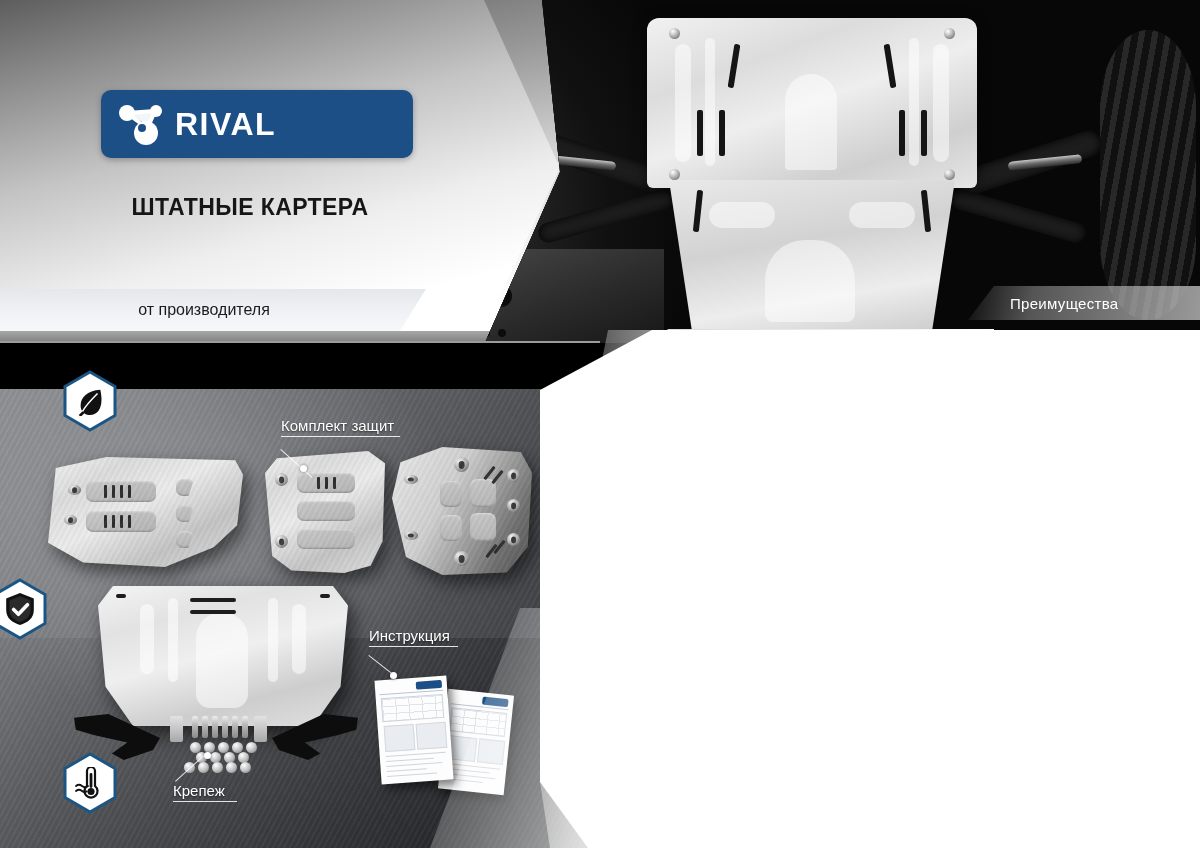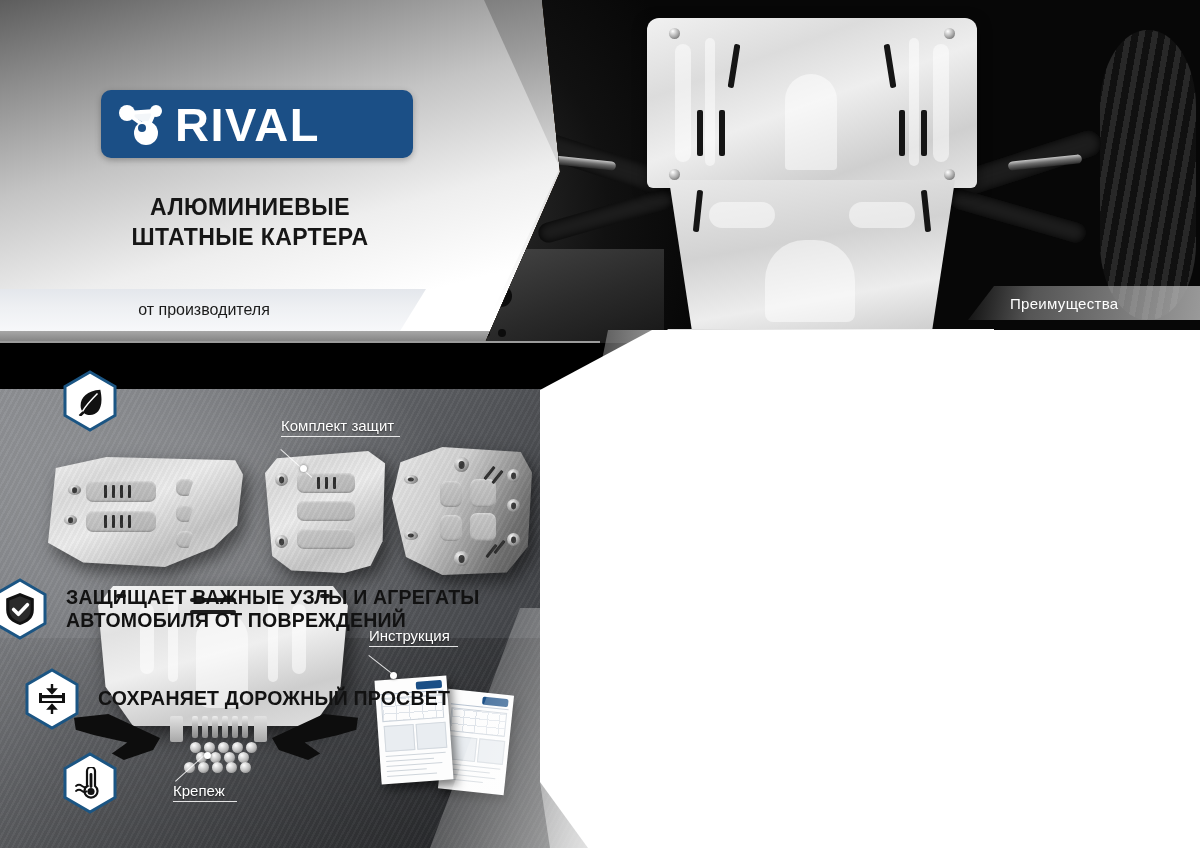--- a/index.html
+++ b/index.html
@@ -23,21 +23,21 @@
 
   
   .logo-box{
     position:absolute;left:101px;top:90px;width:312px;height:68px;
     background:#1b4f86;border-radius:10px;
     display:flex;align-items:center;padding:0 0 0 14px;box-sizing:border-box;
     box-shadow:0 2px 6px rgba(0,0,0,.28);
   }
   .logo-mark{width:54px;height:48px;flex:0 0 54px;}
   .logo-word{
-    color:#ffffff;font-weight:bold;font-size:47px;letter-spacing:1.5px;
+    color:#ffffff;font-weight:bold;font-size:32px;letter-spacing:1.5px;
     font-family:"Liberation Sans", sans-serif;margin-left:6px;line-height:1;
   }
   .hdr-title{
     position:absolute;left:0;top:192px;width:500px;text-align:center;
     font-size:23px;font-weight:bold;color:#161616;line-height:1.32;
     letter-spacing:.4px;
   }
   .hdr-sub-bar{
     position:absolute;left:0;top:289px;width:426px;height:42px;
     background:linear-gradient(180deg,#e4e7ec 0%,#eef0f3 45%,#f7f8fa 100%);
@@ -262,21 +262,20 @@
           <circle cx="41" cy="11" r="6"></circle>
           <circle cx="31" cy="33" r="12"></circle>
         </g>
         <circle cx="27" cy="28" r="4" fill="#1b4f86"></circle>
       </svg>
     </span>
     <span class="logo-word">RIVAL</span>
   </div>
 
   <div class="hdr-title">
-    <div>АЛЮМИНИЕВЫЕ</div>
     <div>ШТАТНЫЕ КАРТЕРА</div>
   </div>
 
   <div class="hdr-sub-bar">
     <span>от производителя</span>
   </div>
   <div class="hdr-edge"></div>
 
   <div class="photo">
     <div class="bay"></div>
@@ -522,40 +521,22 @@
       <span class="hex">
         <svg width="56" height="62" viewBox="0 0 56 62" aria-hidden="true">
           <polygon points="28,2 53,16.5 53,45.5 28,60 3,45.5 3,16.5" fill="#ffffff" stroke="#1b5583" stroke-width="3"></polygon>
         </svg>
         <svg class="glyph" viewBox="0 0 32 32" style="width:34px;height:34px;" aria-hidden="true">
           <path d="M16 1 3 6v11c0 8 6 12 13 14 7-2 13-6 13-14V6L16 1z" fill="#111"></path>
           <path d="M16 4 6 8v9c0 6 4.5 9.5 10 11.3C21.5 26.5 26 23 26 17V8L16 4z" fill="#2b2b2b"></path>
           <path d="M10 16.5l4.5 4.5L23 12" stroke="#fff" stroke-width="3.4" fill="none" stroke-linecap="round" stroke-linejoin="round"></path>
         </svg>
       </span>
-      <span class="adv-text">ЗАЩИЩАЕТ ВАЖНЫЕ УЗЛЫ И АГРЕГАТЫ
-АВТОМОБИЛЯ ОТ ПОВРЕЖДЕНИЙ</span>
-    </div>
-
-    <div class="adv-item" style="left:24px;top:338px;">
-      <span class="hex">
-        <svg width="56" height="62" viewBox="0 0 56 62" aria-hidden="true">
-          <polygon points="28,2 53,16.5 53,45.5 28,60 3,45.5 3,16.5" fill="#ffffff" stroke="#1b5583" stroke-width="3"></polygon>
-        </svg>
-        <svg class="glyph" viewBox="0 0 32 32" style="width:32px;height:32px;" aria-hidden="true">
-          <rect x="3" y="12" width="26" height="3.2" fill="#111"></rect>
-          <rect x="3" y="10" width="3" height="8" fill="#111"></rect>
-          <rect x="26" y="10" width="3" height="8" fill="#111"></rect>
-          <rect x="3" y="18" width="26" height="2" fill="#111"></rect>
-          <path d="M16 1v7M16 10l-3.2-3.6h6.4z" stroke="#111" stroke-width="2.4" fill="#111"></path>
-          <path d="M16 31v-7M16 22l-3.2 3.6h6.4z" stroke="#111" stroke-width="2.4" fill="#111"></path>
-        </svg>
-      </span>
-      <span class="adv-text">СОХРАНЯЕТ ДОРОЖНЫЙ ПРОСВЕТ</span>
-    </div>
+    </div>
+
 
     <div class="adv-item" style="left:62px;top:422px;">
       <span class="hex">
         <svg width="56" height="62" viewBox="0 0 56 62" aria-hidden="true">
           <polygon points="28,2 53,16.5 53,45.5 28,60 3,45.5 3,16.5" fill="#ffffff" stroke="#1b5583" stroke-width="3"></polygon>
         </svg>
         <svg class="glyph" viewBox="0 0 32 32" style="width:32px;height:32px;" aria-hidden="true">
           <path d="M21 4a4 4 0 0 0-8 0v15a6.5 6.5 0 1 0 8 0V4z" fill="#fff" stroke="#111" stroke-width="2.2"></path>
           <rect x="15.6" y="6" width="2.8" height="15" rx="1.4" fill="#111"></rect>
           <circle cx="17" cy="24.5" r="3.6" fill="#111"></circle>

